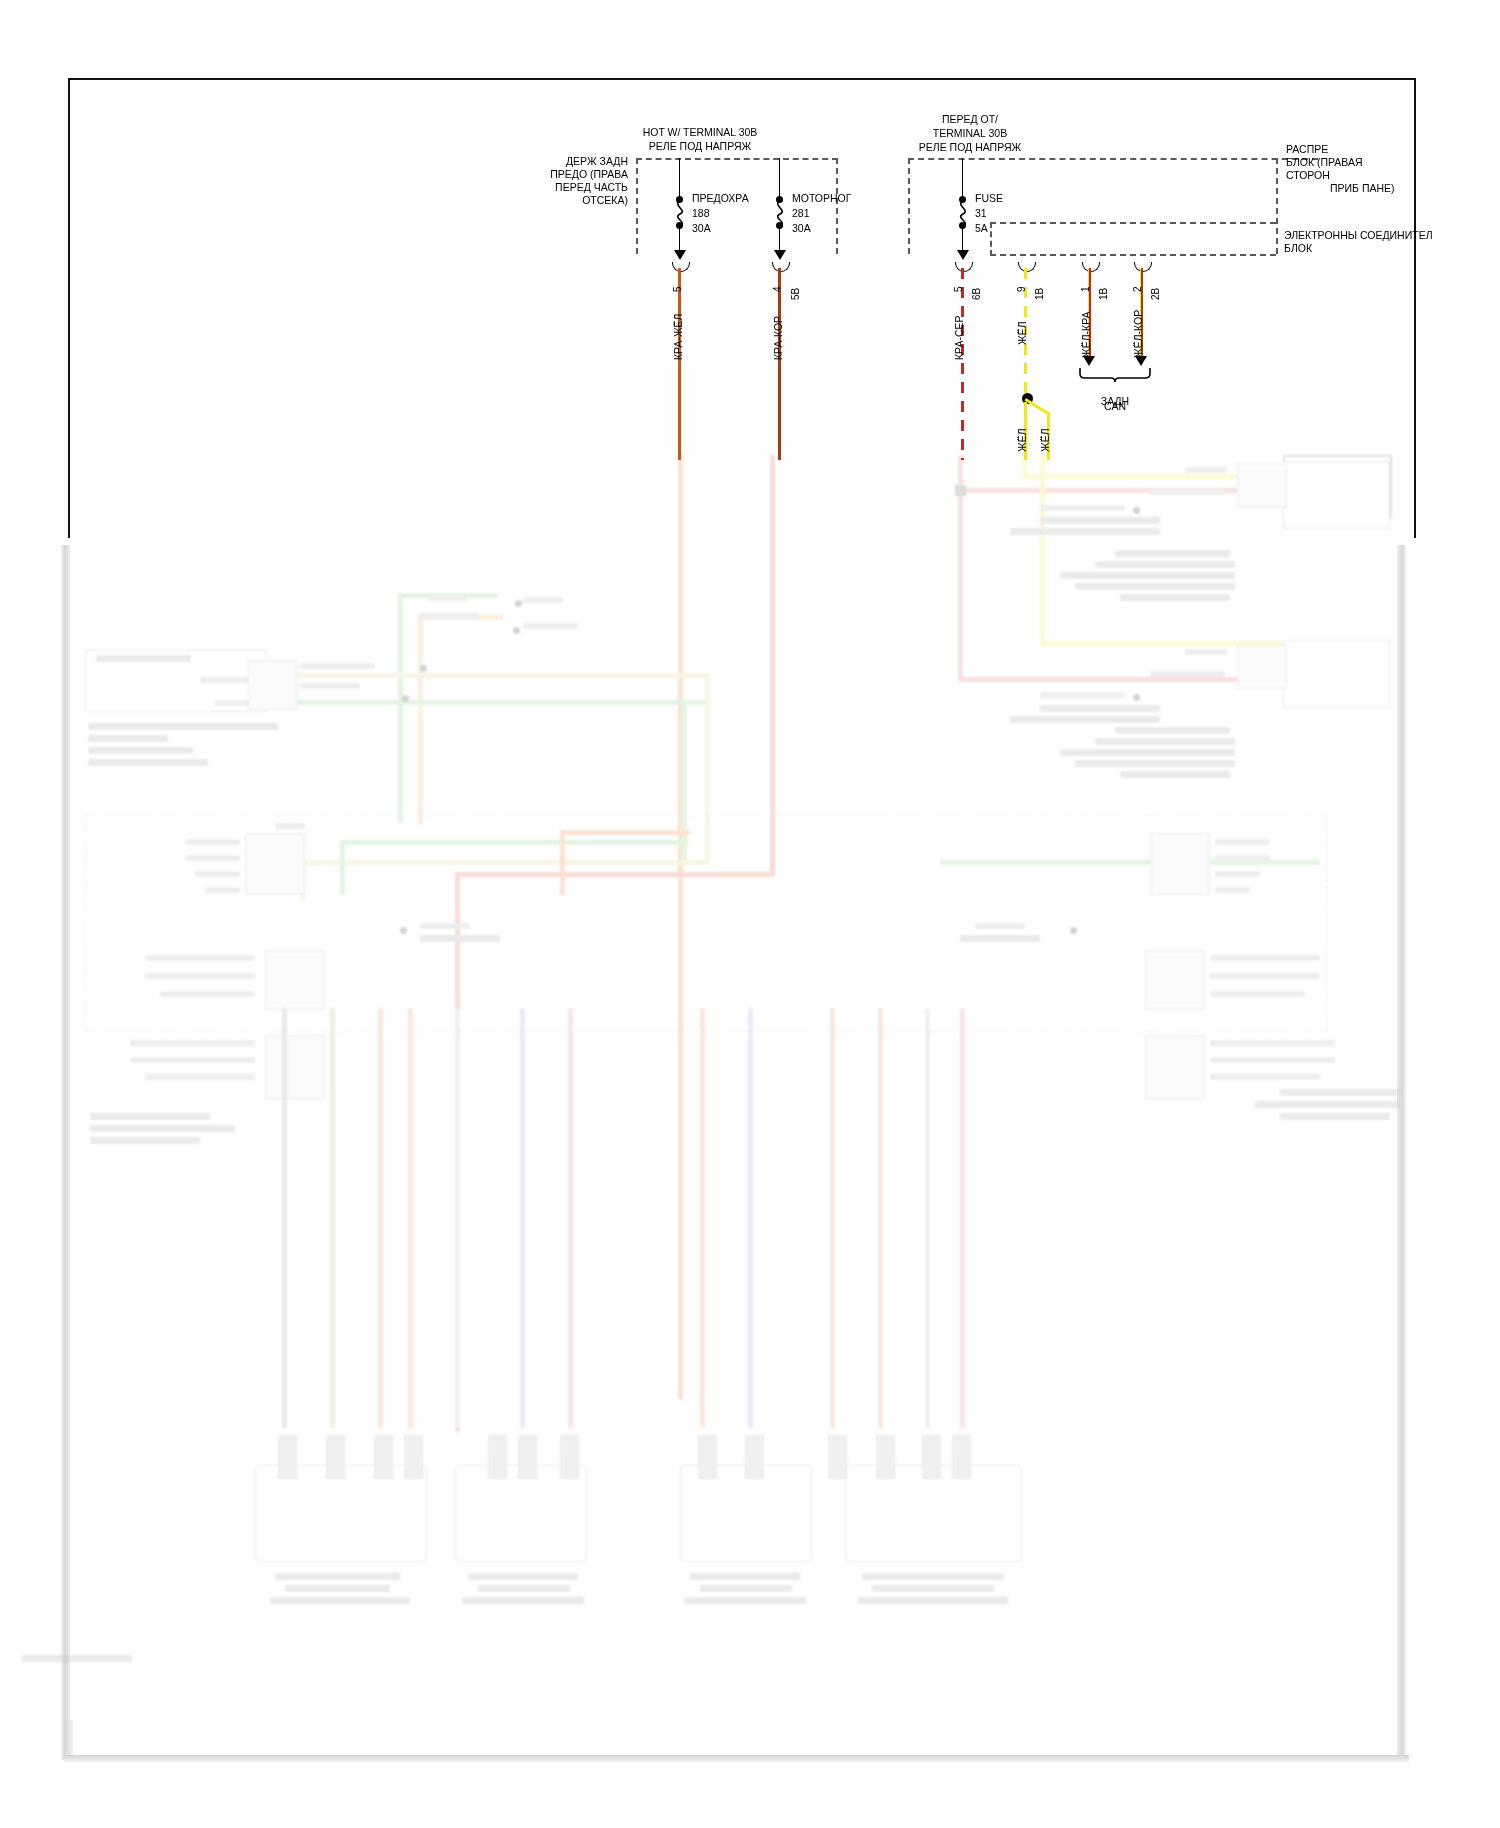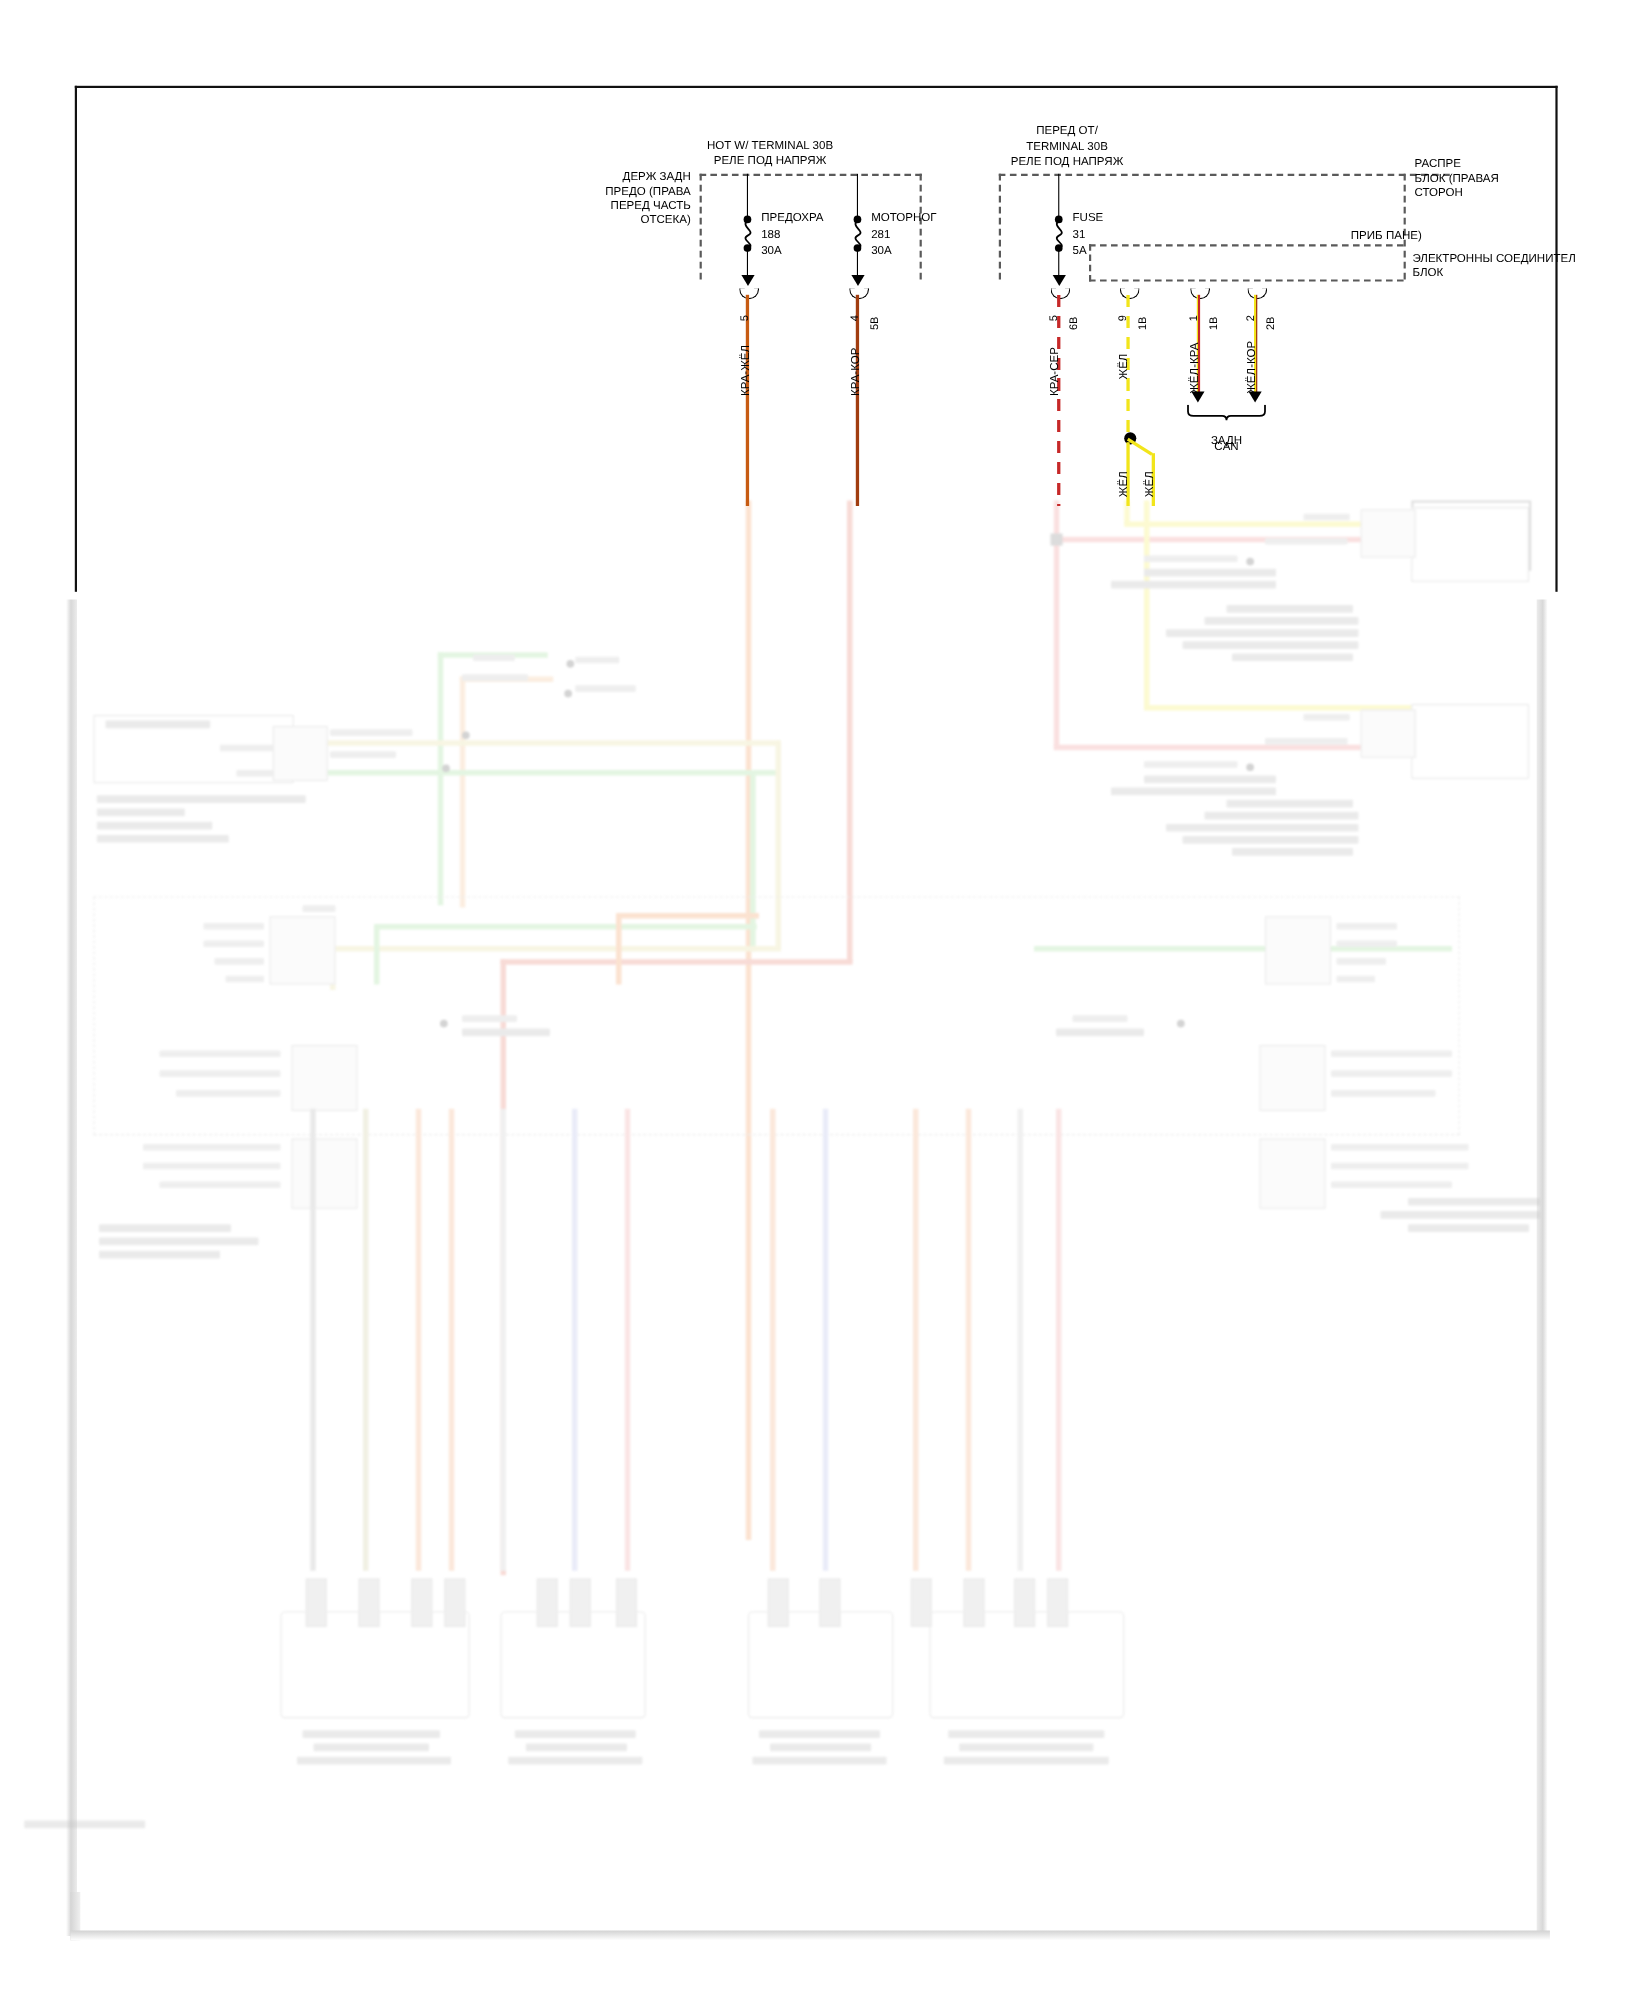--- a/index.html
+++ b/index.html
@@ -285,21 +285,21 @@
   <div class="t c" style="left:870px;top:141px;width:200px;">РЕЛЕ ПОД НАПРЯЖ</div>
 
   <div class="t r" style="left:470px;top:155px;width:158px;">ДЕРЖ ЗАДН</div>
   <div class="t r" style="left:470px;top:168px;width:158px;">ПРЕДО (ПРАВА</div>
   <div class="t r" style="left:470px;top:181px;width:158px;">ПЕРЕД ЧАСТЬ</div>
   <div class="t r" style="left:470px;top:194px;width:158px;">ОТСЕКА)</div>
 
   <div class="t" style="left:1286px;top:143px;">РАСПРЕ</div>
   <div class="t" style="left:1286px;top:156px;">БЛОК (ПРАВАЯ</div>
   <div class="t" style="left:1286px;top:169px;">СТОРОН</div>
-  <div class="t" style="left:1228px;top:182px;margin-top:26px;">ПРИБ ПАНЕ)</div>
+  <div class="t" style="left:1330px;top:182px;">ПРИБ ПАНЕ)</div>
 
   <div class="t" style="left:1284px;top:229px;">ЭЛЕКТРОННЫ СОЕДИНИТЕЛ</div>
   <div class="t" style="left:1284px;top:242px;">БЛОК</div>
 
   <div class="fuse-line" style="left:679px;top:158px;height:42px;"></div>
   <div class="dot" style="left:676px;top:196px;"></div>
   <svg class="zig" style="left:670px;top:200px;" width="20" height="26">
     <path d="M10,0 C2,6 18,10 10,14 C2,18 18,22 10,26" fill="none" stroke="#000" stroke-width="1.6"></path>
   </svg>
   <div class="dot" style="left:676px;top:222px;"></div>

